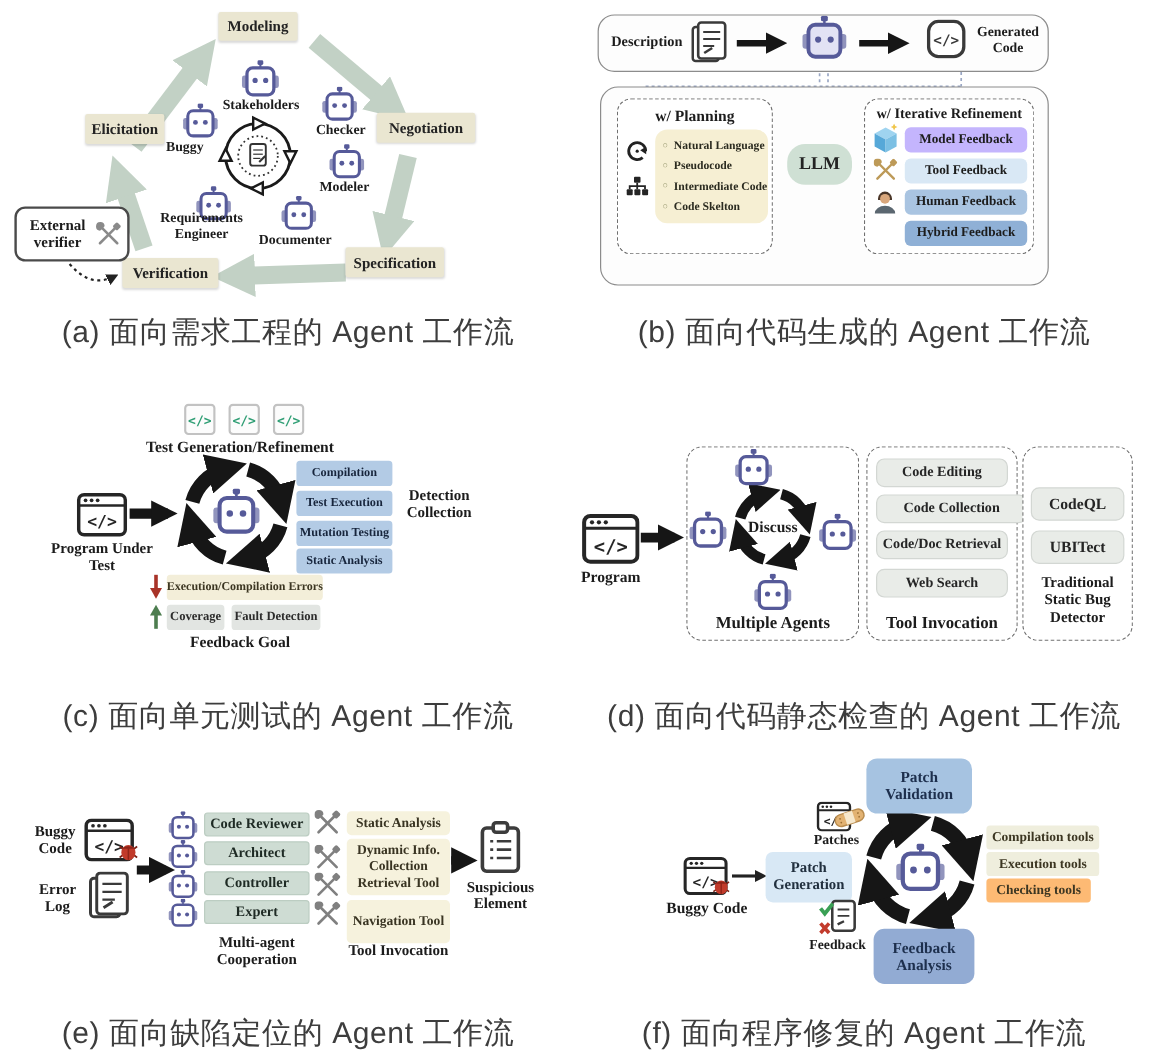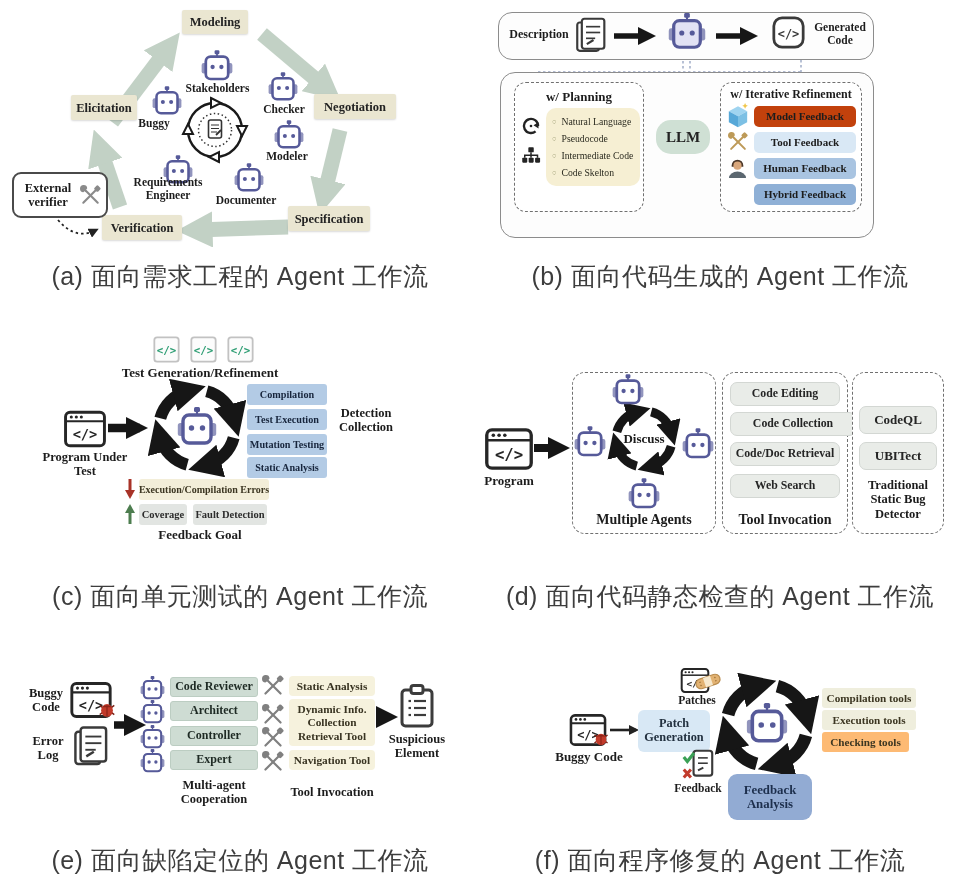--- a/index.html
+++ b/index.html
@@ -15,21 +15,21 @@
 .tanbx{background:#f3eed9;border-radius:3px;font-size:10px;color:#3c3622;white-space:nowrap}
 .graybx{background:#e2e5e2;border-radius:3px;font-size:10.5px;color:#2c2c2c;white-space:nowrap}
 .greenbx{background:#cedcd3;border:1px solid #bccdc2;border-radius:3px;font-size:12px;color:#1e2a24}
 .etan{background:#f6f2dd;border-radius:4px;font-size:11.3px;color:#393422}
 .dpill{background:#e9ece8;border:1px solid #d3d7d3;border-radius:7px;font-size:11.8px;color:#252525}
 .bpill{border-radius:5px;font-size:11px;color:#1c1c1c}
 .lbl{position:absolute;font-weight:bold;text-align:center;color:#1c1c1c;line-height:1.15}
 .dashbox{position:absolute;border:1.6px dashed #707070;border-radius:13px;background:#fff}
 .solidbox{position:absolute;border:1.6px solid #8c8c8c;border-radius:15px;background:#fdfdfd}
 .caption{position:absolute;left:0;width:100%;text-align:center;font-family:"Liberation Sans",sans-serif;font-size:25px;color:#3d3d3d;letter-spacing:.5px}
-.yitem{position:absolute;font-weight:normal;font-size:9.7px;color:#2b2b20;white-space:nowrap;line-height:1}
+.yitem{position:absolute;font-weight:bold;font-size:9.7px;color:#2b2b20;white-space:nowrap;line-height:1}
 .yitem::before{content:"○";color:#9a9a72;font-size:7.5px;margin-right:5px;vertical-align:1px}
 .extbox{position:absolute;border:2px solid #4a4a4a;border-radius:9px;background:#fff;display:flex;align-items:center;justify-content:center;gap:3px}
 </style>
 </head>
 <body>
 
 <svg width="0" height="0" style="position:absolute" aria-hidden="true">
 <defs>
 <marker id="mk-sage" markerWidth="2.4" markerHeight="2.4" refX="1.1" refY="1.2" orient="auto">
         <path d="M0,0 L2.4,1.2 L0,2.4 Z" fill="#c2d1c5"></path>
@@ -264,21 +264,21 @@
   <div class="yitem" style="left:72px;top:117px">Natural Language</div>
   <div class="yitem" style="left:72px;top:134px">Pseudocode</div>
   <div class="yitem" style="left:72px;top:151px">Intermediate Code</div>
   <div class="yitem" style="left:72px;top:168px">Code Skelton</div>
   <div class="bx" style="left:176px;top:120px;width:54px;height:34px;background:#cfe0d4;border-radius:15px;font-size:15px">LLM</div>
   <div class="dashbox" style="left:240px;top:82px;width:142px;height:130px;border-radius:12px"></div>
   <div class="lbl" style="left:240px;top:88px;width:142px;font-size:12px">w/ Iterative Refinement</div>
   <svg class="abs" style="left:247px;top:103px;width:22px;height:25px">
       <use href="#sym-cube"></use>
     </svg>
-  <div class="bx bpill" style="left:274px;top:106px;width:102px;height:21px;background:#c2410c">Model Feedback</div>
+  <div class="bx bpill" style="left:274px;top:106px;width:102px;height:21px;background:#c4b5fd">Model Feedback</div>
   <svg class="abs" style="left:248px;top:132px;width:20px;height:20px;color:#bd9a58">
       <use href="#sym-tools"></use>
     </svg>
   <div class="bx bpill" style="left:274px;top:132px;width:102px;height:21px;background:#d9e8f5">Tool Feedback</div>
   <svg class="abs" style="left:247px;top:156px;width:21px;height:23px">
       <use href="#sym-person"></use>
     </svg>
   <div class="bx bpill" style="left:274px;top:158px;width:102px;height:21px;background:#a9c4e1">Human Feedback</div>
   <div class="bx bpill" style="left:274px;top:184px;width:102px;height:21px;background:#8fb0d6">Hybrid Feedback</div>
   <div class="caption" style="top:260px">(b) 面向代码生成的 Agent 工作流</div>
@@ -407,21 +407,21 @@
     </svg>
   <svg class="abs" style="left:262px;top:107px;width:22px;height:22px;color:#808080">
       <use href="#sym-tools"></use>
     </svg>
   <svg class="abs" style="left:262px;top:131px;width:22px;height:22px;color:#808080">
       <use href="#sym-tools"></use>
     </svg>
   <div class="bx etan" style="left:289px;top:56px;width:86px;height:20px">Static Analysis</div>
   <div class="bx etan" style="left:289px;top:79px;width:86px;height:33px">Dynamic Info. Collection</div>
   <div class="bx etan" style="left:289px;top:106px;width:86px;height:20px">Retrieval Tool</div>
-  <div class="bx etan" style="left:289px;top:130px;width:86px;height:20px">Navigation Tool</div>
+  <div class="bx etan" style="left:289px;top:130px;width:86px;height:36px">Navigation Tool</div>
   <div class="lbl" style="left:280px;top:165px;width:104px;font-size:12.5px">Tool Invocation</div>
   <svg class="abs" style="left:376px;top:88px;width:30px;height:18px" viewBox="0 0 30 18">
       <line x1="0" y1="9" x2="14" y2="9" stroke="#161616" stroke-width="7" marker-end="url(#mk-big)"></line>
     </svg>
   <svg class="abs" style="left:400px;top:64px;width:34px;height:44px">
       <use href="#sym-clipboard"></use>
     </svg>
   <div class="lbl" style="left:380px;top:112px;width:74px;font-size:12.5px">Suspicious Element</div>
   <div class="caption" style="top:224px">(e) 面向缺陷定位的 Agent 工作流</div>
 </div>
@@ -448,18 +448,19 @@
   <svg class="abs" style="left:202px;top:128px;width:32px;height:34px">
       <use href="#sym-checkx"></use>
     </svg>
   <div class="lbl" style="left:190px;top:162px;width:56px;font-size:11.5px">Feedback</div>
   <svg class="abs" style="left:234px;top:52px;width:106px;height:106px">
       <use href="#sym-cycle"></use>
     </svg>
   <svg class="abs robot" style="left:266px;top:83px;width:42px;height:44px">
       <use href="#sym-robot"></use>
     </svg>
+  <div class="bx" style="left:242px;top:12px;width:88px;height:46px;background:#a6c3e1;border-radius:9px;font-size:12.8px;color:#1d2f4d">Patch Validation</div>
   <div class="bx tanbx" style="left:342px;top:68px;width:94px;height:20px;background:#efeedd;font-size:11.2px">Compilation tools</div>
   <div class="bx tanbx" style="left:342px;top:90px;width:94px;height:20px;background:#efeedd;font-size:11.2px">Execution tools</div>
   <div class="bx tanbx" style="left:342px;top:112px;width:87px;height:20px;background:#fdba74;font-size:11.2px">Checking tools</div>
   <div class="bx" style="left:248px;top:154px;width:84px;height:46px;background:#92abd3;border-radius:9px;font-size:12.8px;color:#1d2f4d">Feedback Analysis</div>
   <div class="caption" style="top:224px">(f) 面向程序修复的 Agent 工作流</div>
 </div>
 
 </body></html>

